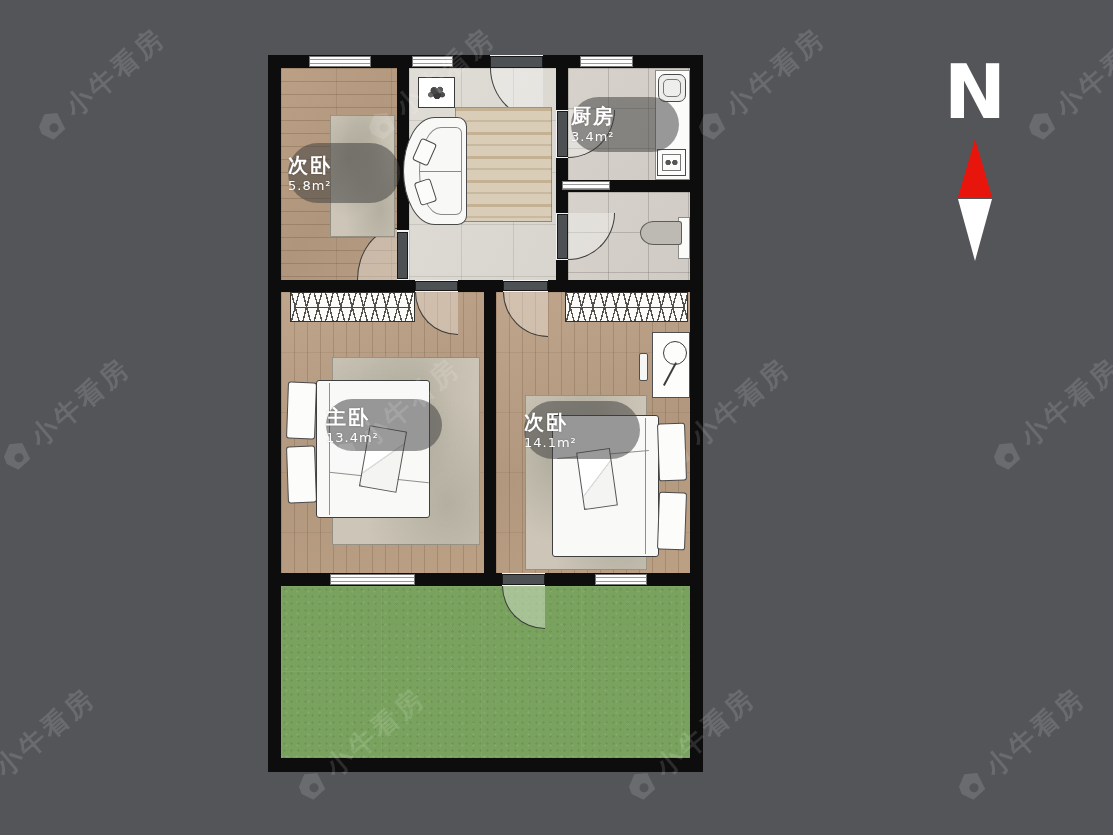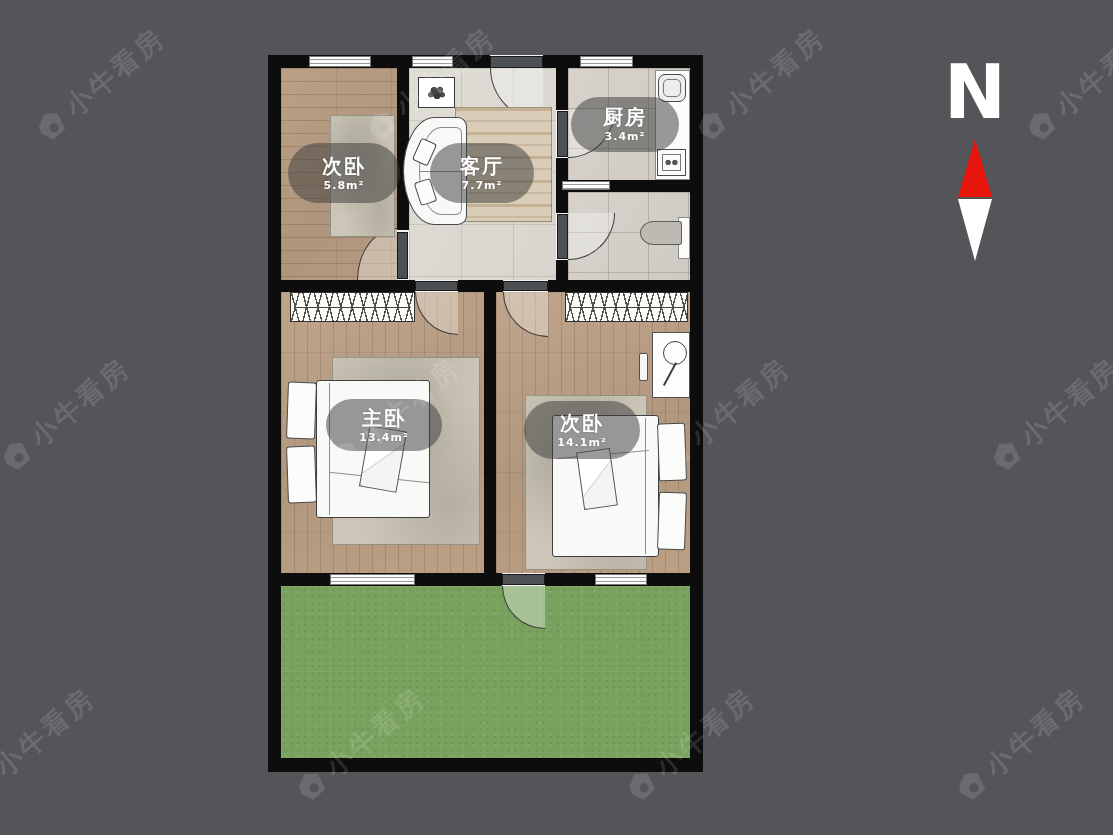--- a/index.html
+++ b/index.html
@@ -114,24 +114,24 @@
   .basin{background:#bdbab3;border:1.5px solid #5c5c58;box-sizing:border-box;
      border-radius:14px 3px 3px 14px / 12px 3px 3px 12px;}
   .desk{background:#fdfdfc;border:1.2px solid #4f4f4f;box-sizing:border-box;}
   .desk-chair-circle{position:absolute;width:22px;height:22px;border:1.6px solid #3c3c3c;
      border-radius:50%;background:transparent;}
   .desk-stem{position:absolute;width:1.6px;height:26px;background:#3c3c3c;transform:rotate(28deg);}
   .side-chair{background:#f6f6f4;border:1.2px solid #4f4f4f;box-sizing:border-box;border-radius:2px;}
 
   
   .pill{position:absolute;background:rgba(62,62,62,0.52);border-radius:40px;
-     display:flex;flex-direction:column;align-items:center;justify-content:center;
+     display:flex;flex-direction:column;align-items:flex-start;justify-content:center;
      color:#fff;z-index:4;text-shadow:0 0 2px rgba(0,0,0,0.25);}
   .pill .nm{font-size:20px;font-weight:600;letter-spacing:2px;line-height:1.25;}
-  .pill .ar{font-size:11px;letter-spacing:1px;line-height:1.2;font-weight:bold;}
+  .pill .ar{font-size:13px;letter-spacing:1px;line-height:1.2;}
 </style>
 </head>
 <body>
 
 <div class="stage">
 
   <div class="plan">
 
     <div class="abs wood-h" style="left:13px;top:13px;width:116px;height:212px;"></div>
     <div class="abs tile-light" style="left:141px;top:13px;width:147px;height:212px;"></div>
@@ -218,24 +218,20 @@
       <div class="sheet-line" style="left:4px;top:38px;width:92px;height:1.2px;transform:rotate(-5deg);"></div>
     </div>
     <div class="abs pillow" style="left:390px;top:368px;width:28px;height:58px;transform:rotate(-2deg);"></div>
     <div class="abs pillow" style="left:390px;top:437px;width:28px;height:58px;transform:rotate(2deg);"></div>
     <div class="abs fold" style="left:312px;top:395px;width:34px;height:58px;transform:rotate(-8deg);"></div>
 
     <div class="pill" style="left:20px;top:88px;width:112px;height:60px;">
       <span class="nm">次卧</span>
       <span class="ar">5.8m²</span>
     </div>
-    <div class="pill" style="left:162px;top:88px;width:104px;height:60px;">
-      <span class="nm">客厅</span>
-      <span class="ar">7.7m²</span>
-    </div>
     <div class="pill" style="left:303px;top:42px;width:108px;height:55px;">
       <span class="nm">厨房</span>
       <span class="ar">3.4m²</span>
     </div>
     <div class="pill" style="left:58px;top:344px;width:116px;height:52px;">
       <span class="nm">主卧</span>
       <span class="ar">13.4m²</span>
     </div>
     <div class="pill" style="left:256px;top:346px;width:116px;height:58px;">
       <span class="nm">次卧</span>

